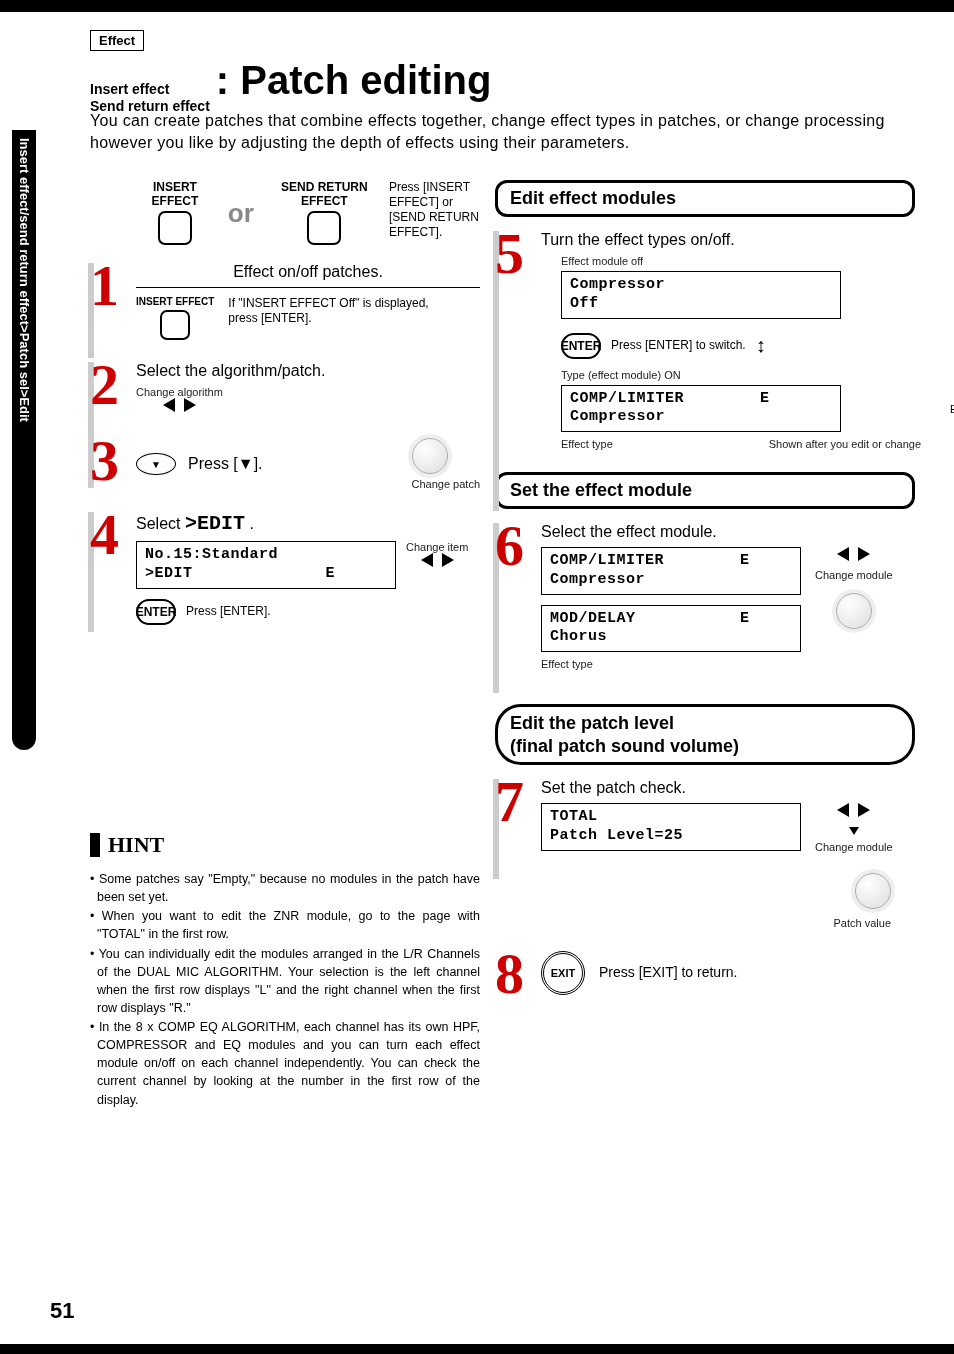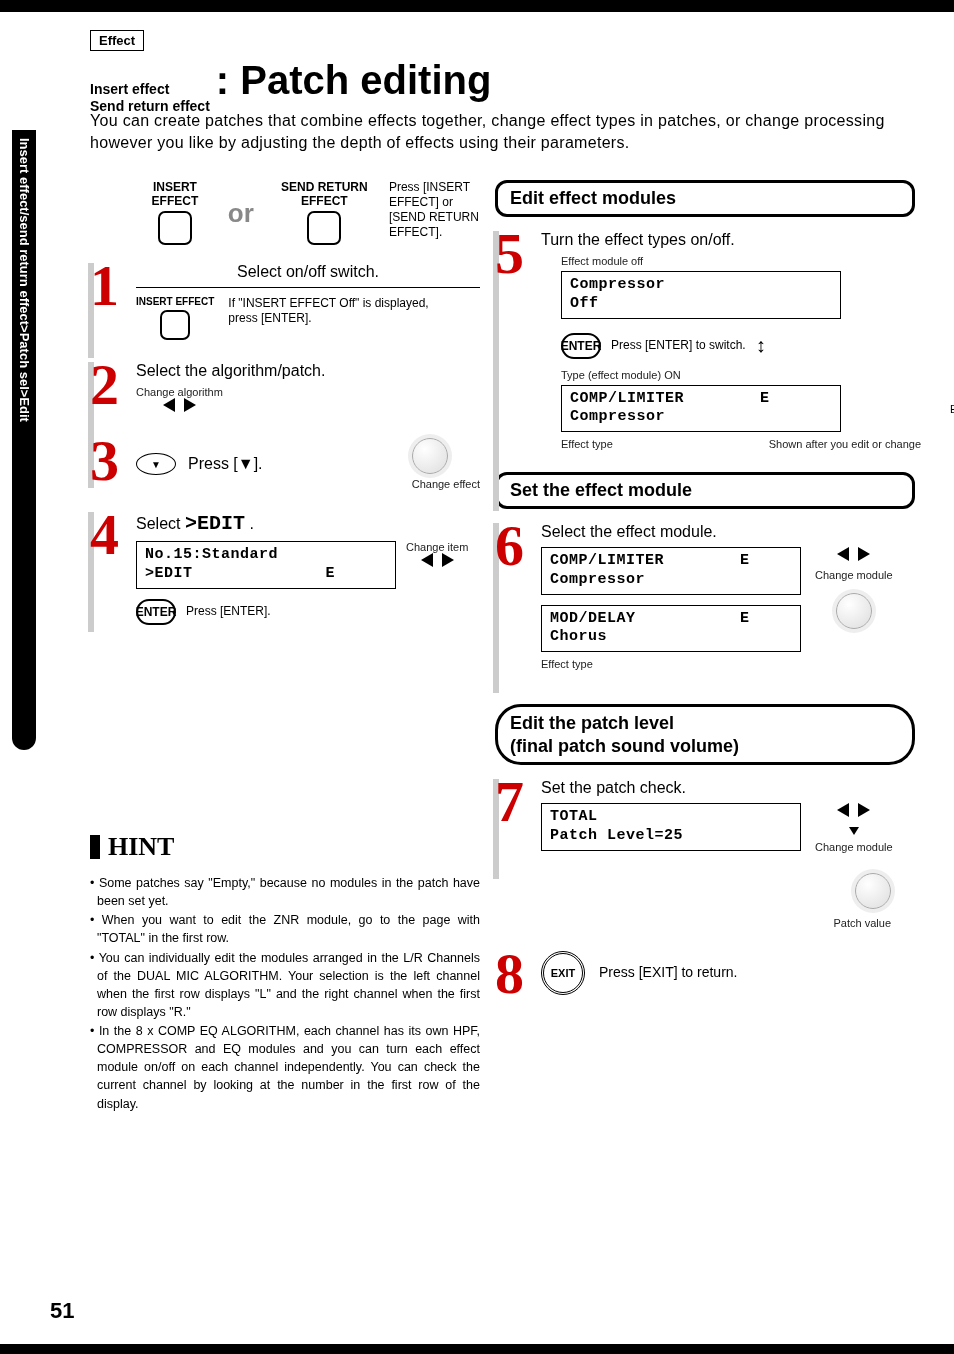--- a/index.html
+++ b/index.html
@@ -104,21 +104,21 @@
     font-size: 18px; font-weight: bold;
     margin-bottom: 14px;
   }
   .hint-box {
     position: absolute;
     top: 832px; left: 90px;
     width: 390px;
   }
   .hint-title {
     display: flex; align-items: center;
-    font-size: 26px; font-weight: 900;
+    font-size: 22px; font-weight: 900;
     font-family: Georgia, 'Times New Roman', serif;
     margin-bottom: 12px;
   }
   .hint-bar { width: 10px; height: 24px; background: #000; margin-right: 8px; }
   .hint-list {
     font-size: 12.5px; line-height: 1.45;
     text-align: justify;
   }
   .hint-list li { list-style: none; text-indent: -7px; padding-left: 7px; margin-bottom: 1px; }
   .page-num {
@@ -186,21 +186,21 @@
       <div class="btn-label">SEND RETURN EFFECT</div>
       <div class="btn-square"></div>
     </div>
     <div class="pressnote" style="width:110px;">Press [INSERT EFFECT] or [SEND RETURN EFFECT].</div>
   </div>
 
   <div class="step">
     <div class="gray-band" style="top:0;height:95px;"></div>
     <div class="step-num">1</div>
     <div class="step-body">
-      <div class="section-title" style="text-align:center;">Select on/off switch.</div>
+      <div class="section-title" style="text-align:center;">Effect on/off patches.</div>
       <div style="display:flex; gap:14px; align-items:flex-start; border-top:1px solid #000; padding-top:8px;">
         <div style="text-align:center;">
           <div class="btn-label" style="font-size:10px;">INSERT EFFECT</div>
           <div class="btn-square" style="width:30px;height:30px;"></div>
         </div>
         <div class="pressnote" style="width:220px;">If "INSERT EFFECT Off" is displayed, press [ENTER].</div>
       </div>
     </div>
   </div>
 
@@ -219,21 +219,21 @@
   </div>
 
   <div class="step">
     <div class="gray-band" style="top:0;height:50px;"></div>
     <div class="step-num">3</div>
     <div class="step-body" style="display:flex; align-items:center; gap:12px;">
       <span class="cursor-oval">▼</span>
       <span>Press [▼].</span>
       <div style="margin-left:auto; text-align:center;">
         <div class="knob"></div>
-        <div class="small-caption" style="margin-top:4px;">Change effect</div>
+        <div class="small-caption" style="margin-top:4px;">Change patch</div>
       </div>
     </div>
   </div>
 
   <div class="step">
     <div class="gray-band" style="top:0;height:120px;"></div>
     <div class="step-num">4</div>
     <div class="step-body">
       <div class="section-title">
         <span>Select </span><span style="font-family:'Courier New',monospace;font-weight:bold;font-size:20px;">&gt;EDIT</span><span> .</span>

